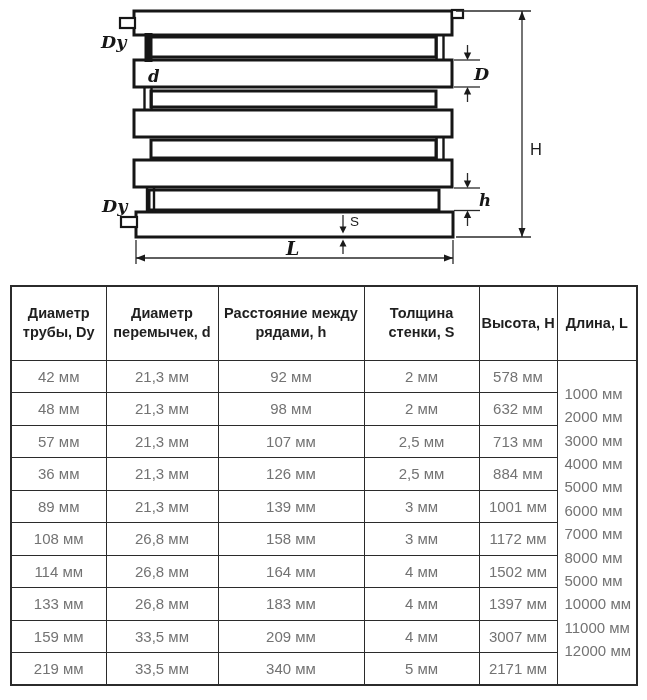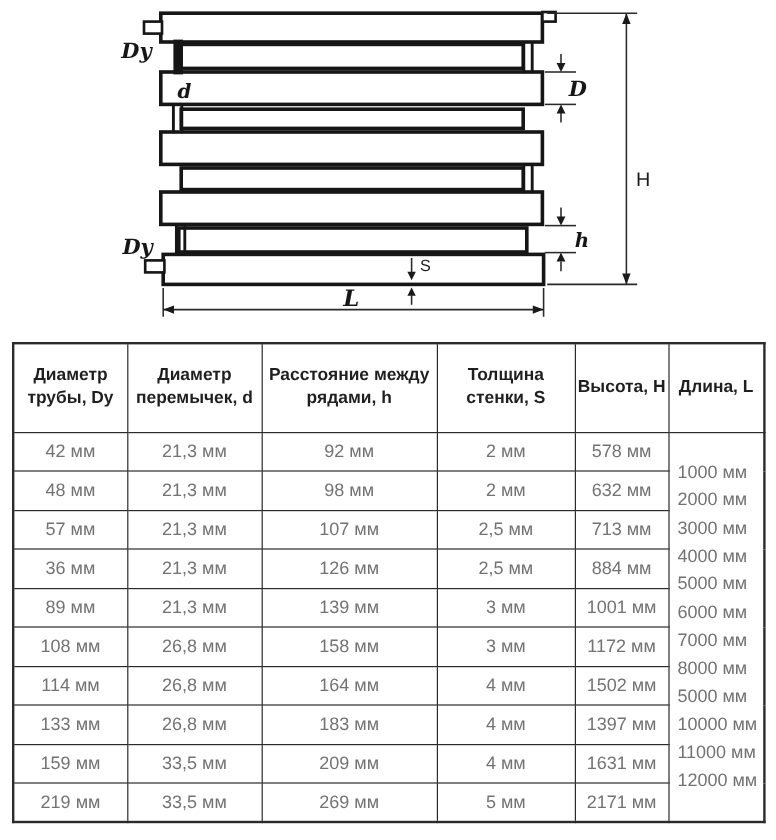--- a/index.html
+++ b/index.html
@@ -208,25 +208,25 @@
           <td>26,8 мм</td>
           <td>183 мм</td>
           <td>4 мм</td>
           <td>1397 мм</td>
         </tr>
         <tr>
           <td>159 мм</td>
           <td>33,5 мм</td>
           <td>209 мм</td>
           <td>4 мм</td>
-          <td>1631 мм</td>
+          <td>3007 мм</td>
         </tr>
         <tr>
           <td>219 мм</td>
           <td>33,5 мм</td>
-          <td>269 мм</td>
+          <td>340 мм</td>
           <td>5 мм</td>
           <td>2171 мм</td>
         </tr>
       </tbody>
     </table>
   </div>
 </div>
 
 </body></html>

